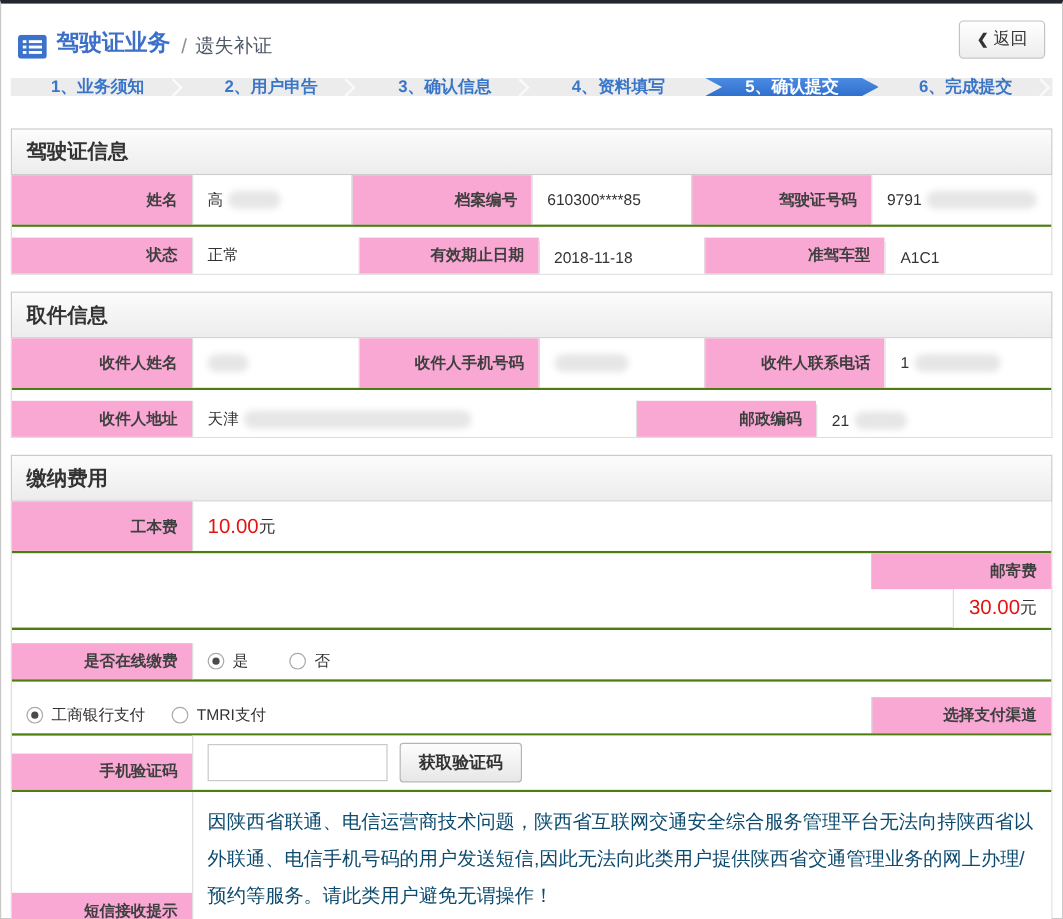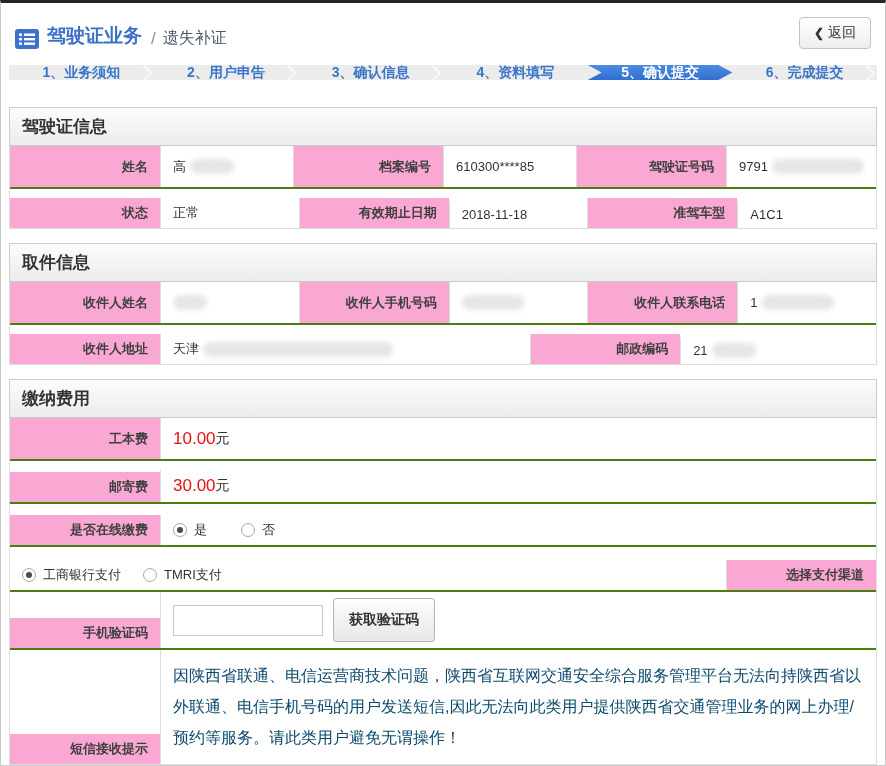--- a/index.html
+++ b/index.html
@@ -102,21 +102,21 @@
   .radio.checked::after {
     content: ''; position: absolute; left: 3px; top: 3px; right: 3px; bottom: 3px;
     background: #4a4a4a; border-radius: 50%;
   }
   .radio-label { font-size: 13px; color: #333; }
   .captcha-input {
     width: 150px; height: 31px; border: 1px solid #c9c9c9;
     padding: 0 8px; font-size: 13px; color: #333; background: #fff;
   }
   .captcha-btn {
-    margin-left: 10px; height: 44px; padding: 0 15px;
+    margin-left: 10px; height: 33px; padding: 0 15px;
     background: linear-gradient(#fdfdfd, #e7e7e7);
     border: 1px solid #b5b5b5; border-radius: 3px;
     font-size: 14px; font-weight: bold; color: #333; cursor: pointer;
   }
   .notice-row { min-height: 68px; }
   .notice {
     font-size: 16px; color: #0c4a6e; line-height: 1.95; padding: 10px 12px;
   }
 
   
@@ -241,21 +241,21 @@
     <div class="section">
       <div class="sec-head">缴纳费用</div>
       <div class="tbl">
         <div class="row">
           <div class="cell lbl">工本费</div>
           <div class="cell val">
             <span class="price">10.00</span>
               <span class="unit">元</span>
           </div>
         </div>
-        <div class="row" style="min-height:43px;">
+        <div class="row" style="min-height:43px;flex-direction:column;">
           <div class="cell lbl">邮寄费</div>
           <div class="cell val">
             <span class="price">30.00</span>
               <span class="unit">元</span>
           </div>
         </div>
         <div class="row" style="min-height:43px;">
           <div class="cell lbl">是否在线缴费</div>
           <div class="cell val">
             <div class="radio-group">

